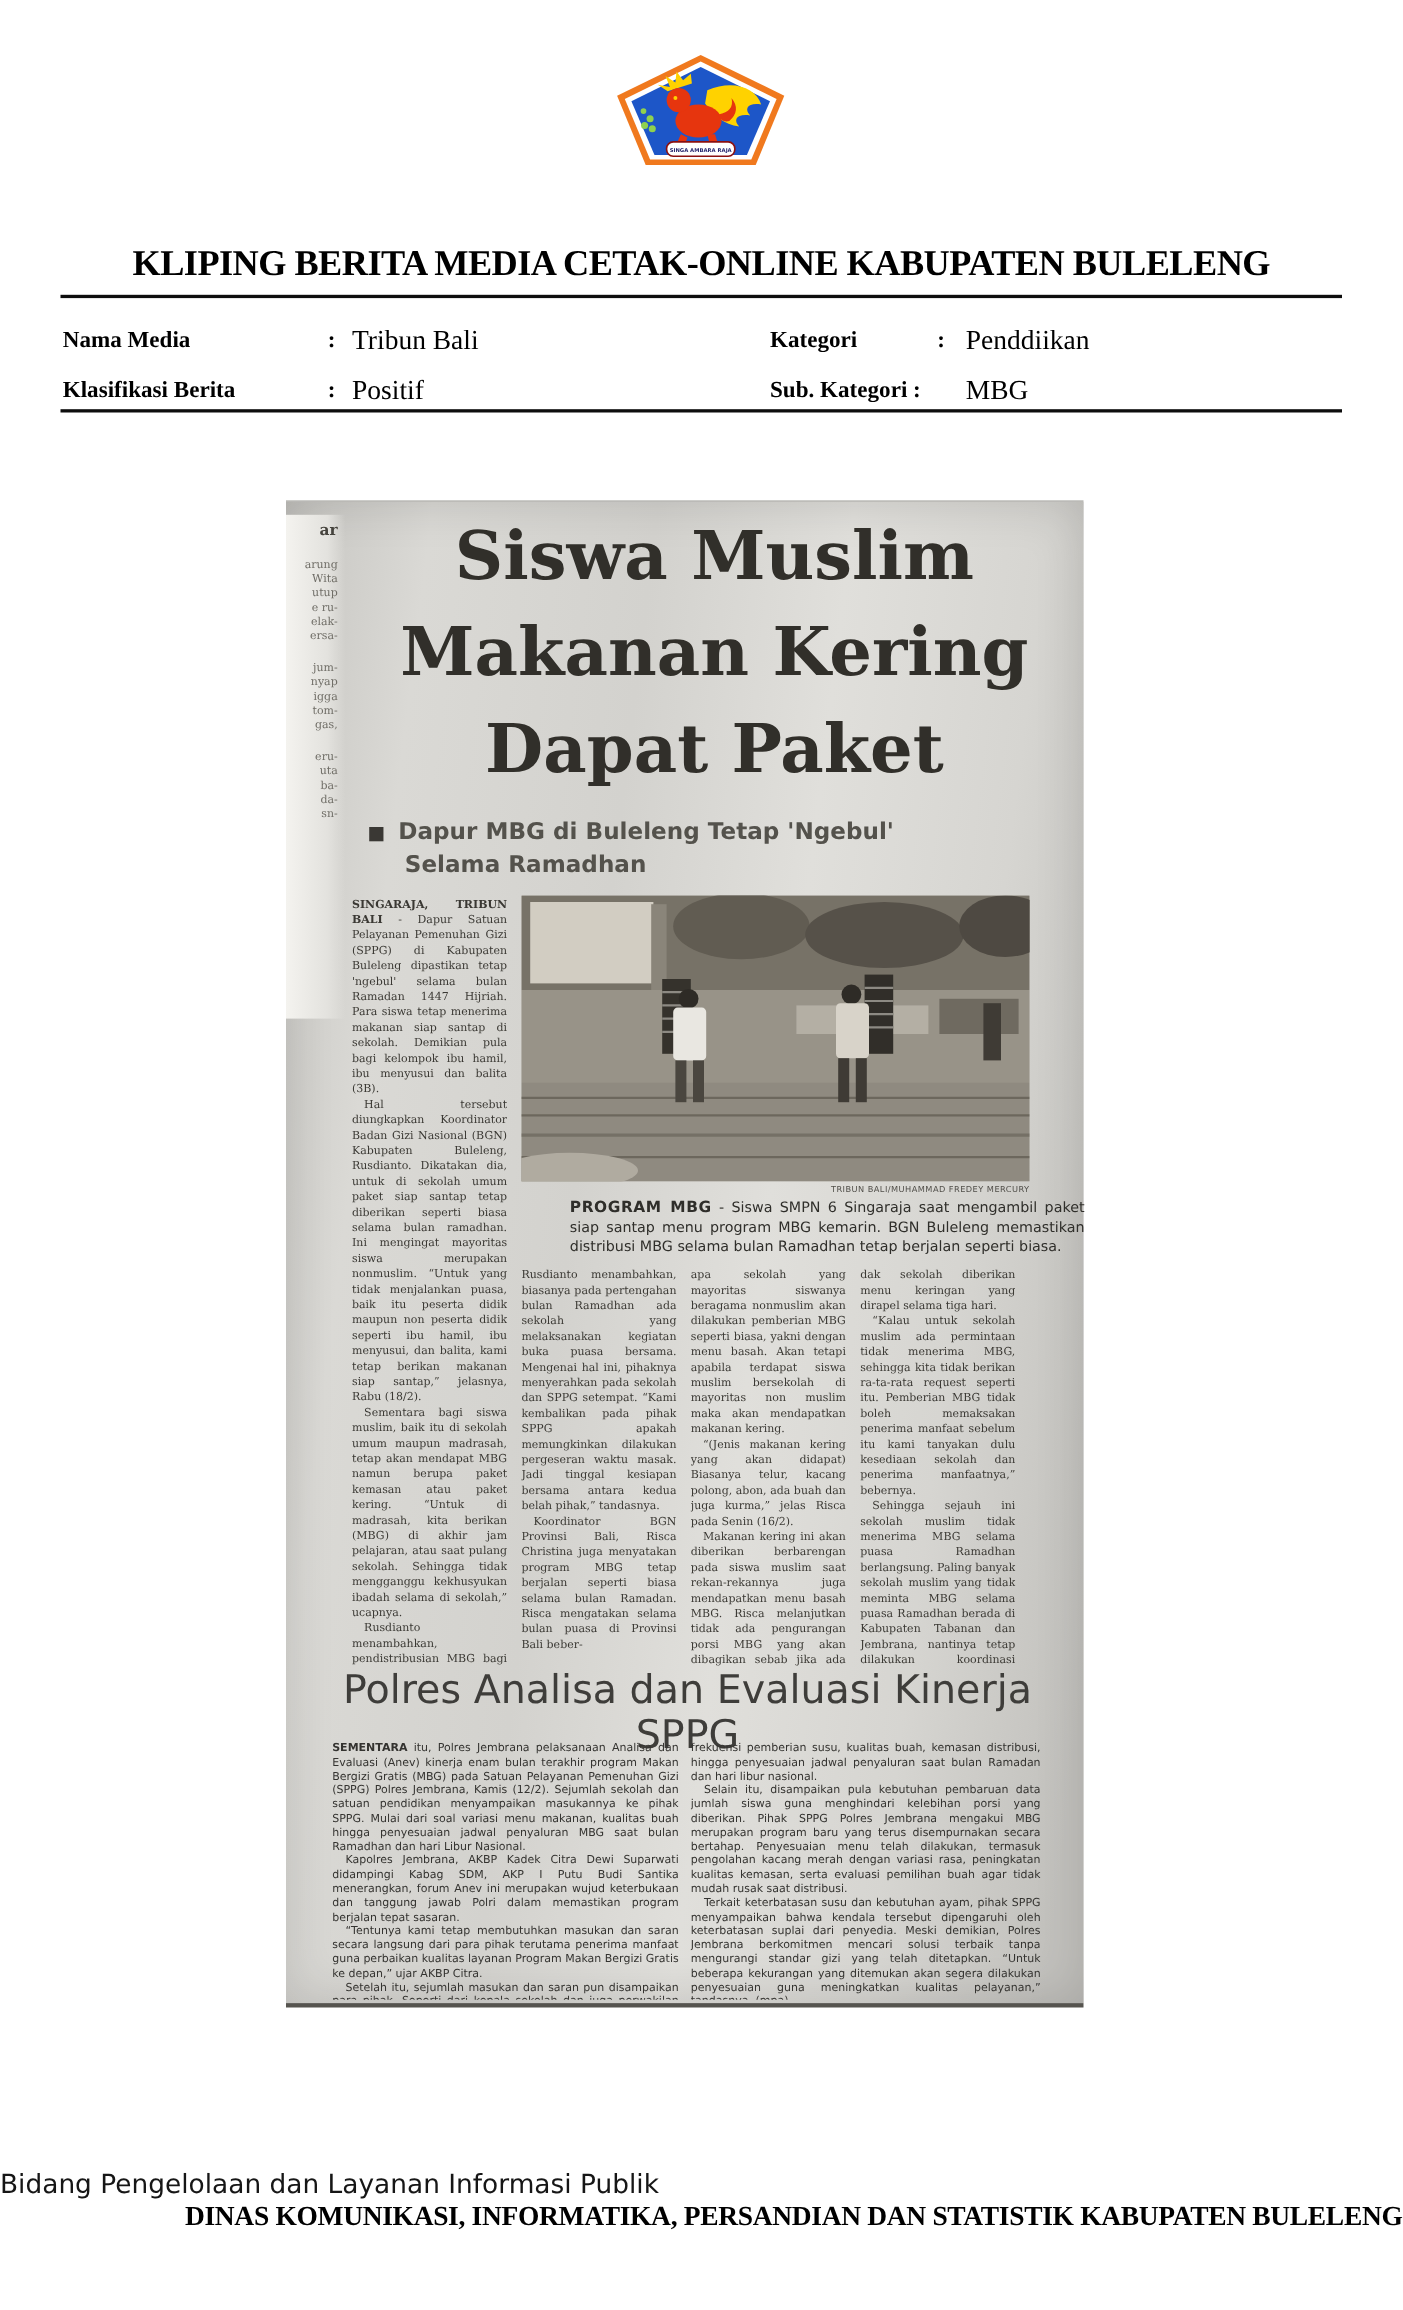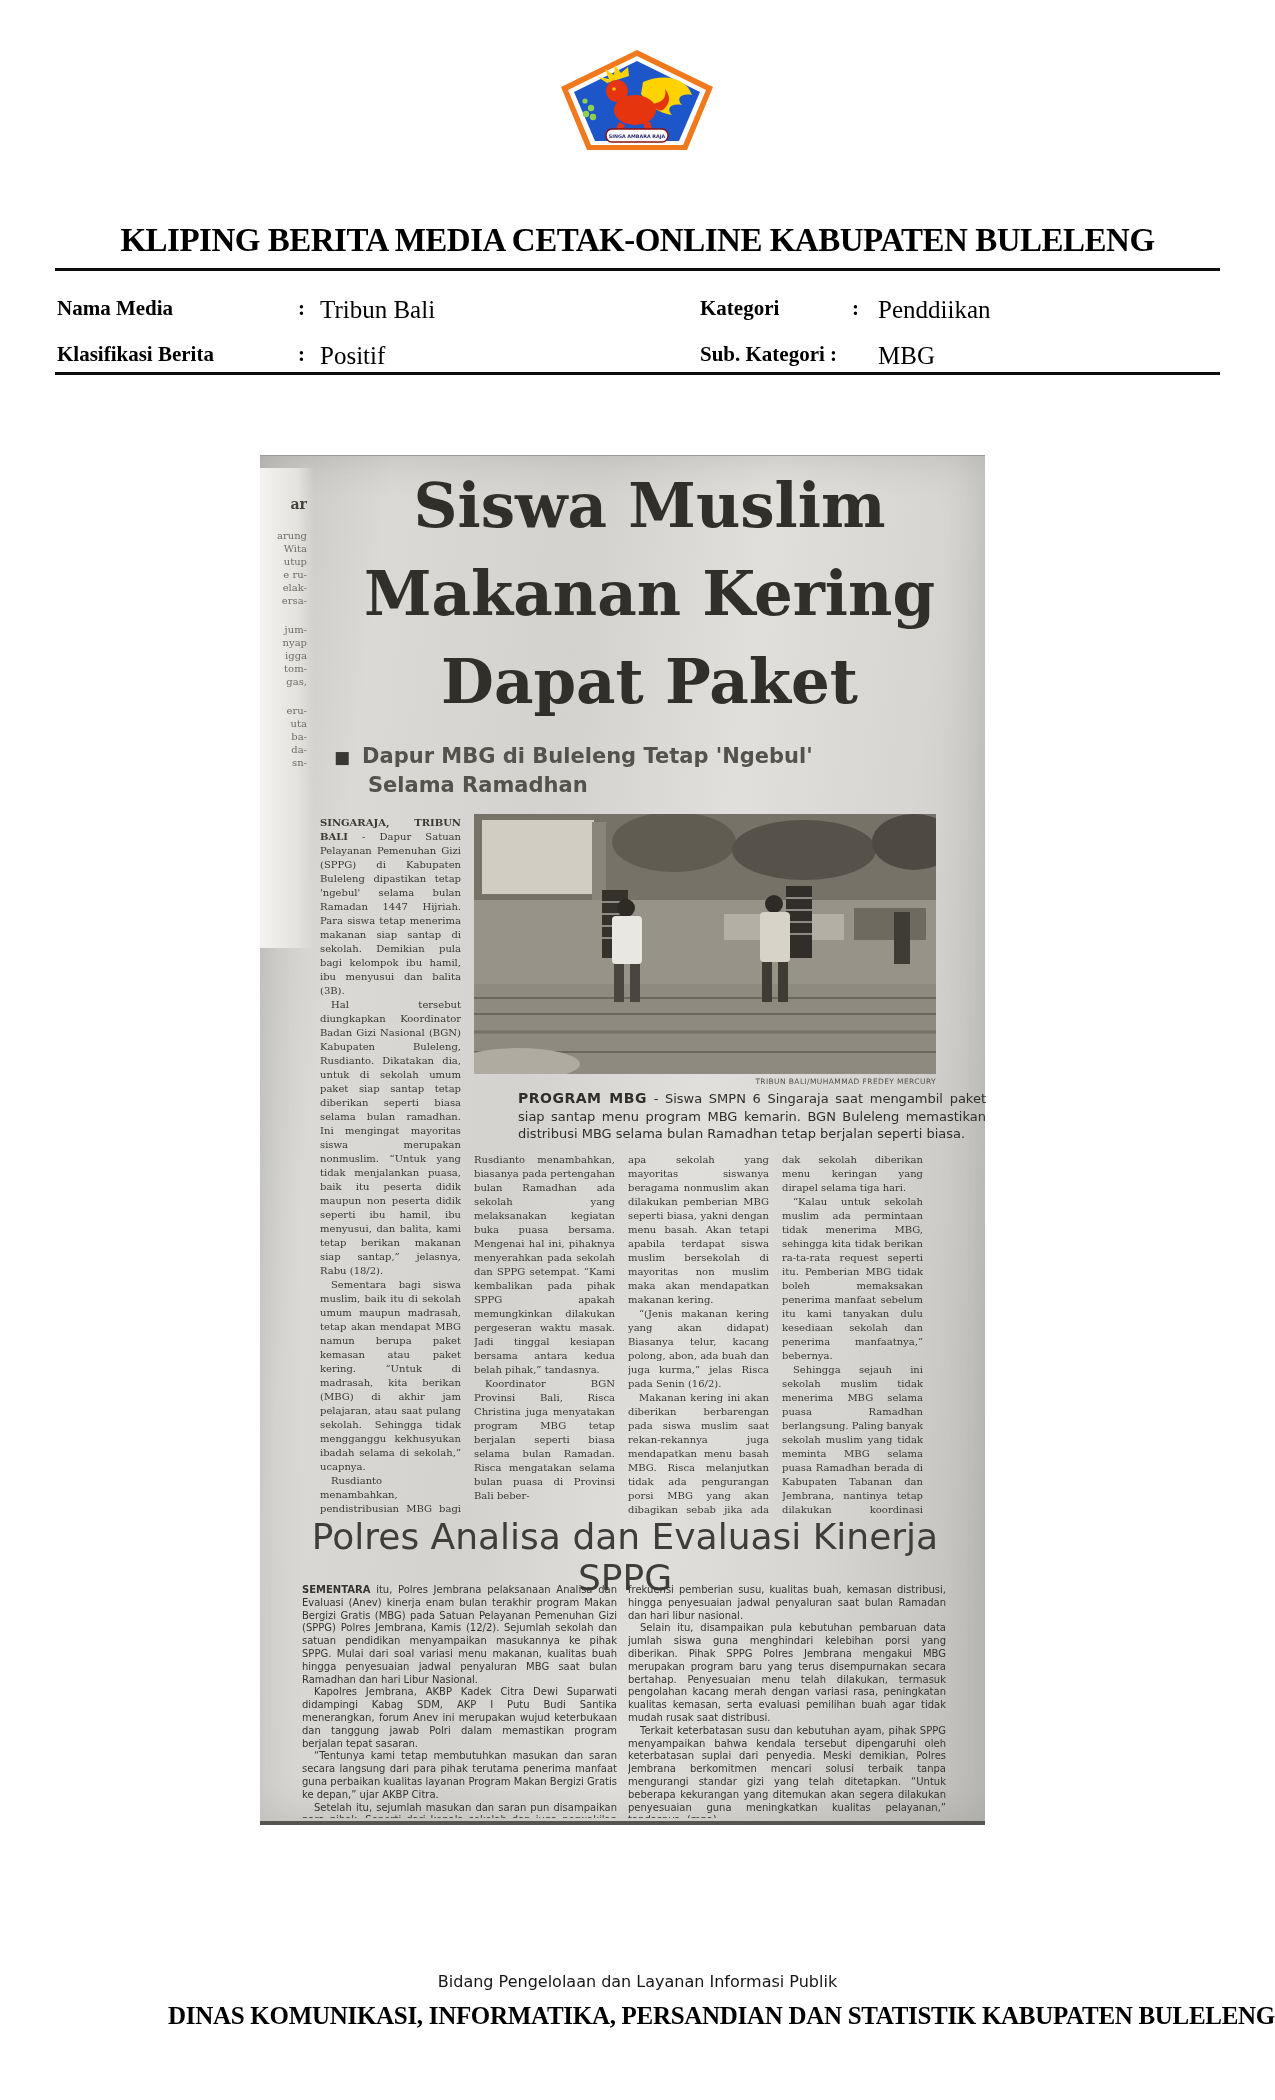--- a/index.html
+++ b/index.html
@@ -14,21 +14,21 @@
   #rule1{top:268px;} #rule2{top:372px;height:3px;}
   .meta-label{position:absolute;font-weight:bold;font-size:21px;}
   .meta-colon{position:absolute;font-weight:bold;font-size:21px;}
   .meta-value{position:absolute;font-size:25px;}
 
   
   .clipping{position:absolute;left:260px;top:455px;width:725px;height:1365px;
       background:linear-gradient(97deg,#c6c5c1 0%,#dad9d5 15%,#d3d2ce 38%,#e0dfdb 58%,#d6d5d1 78%,#c2c1bd 96%);
       box-shadow:inset 0 0 45px rgba(0,0,0,0.14);
       border-top:1px solid #9a9994;border-bottom:4px solid #56544f;}
-  .fragstrip{position:absolute;left:0;top:12px;width:54px;height:450px;padding-top:30px;
+  .fragstrip{position:absolute;left:0;top:12px;width:54px;height:450px;padding-top:8px;
       background:linear-gradient(90deg,#f4f3ef 0%,#e3e2de 70%,rgba(227,226,222,0) 100%);
       font-family:"DejaVu Serif",serif;font-size:10px;line-height:13px;color:#6f6d66;text-align:right;}
   .frag{padding-right:7px;}
   .frag.big{font-size:14px;font-weight:bold;color:#45433d;margin-bottom:18px;}
   .frag.gap{margin-top:16px;}
 
   .headline{position:absolute;left:62px;top:6px;width:655px;text-align:center;
       font-family:"DejaVu Serif",serif;font-weight:bold;font-size:61px;line-height:88px;color:#312f2a;}
   .subhead{position:absolute;left:74px;top:286px;width:500px;
       font-family:"DejaVu Sans",sans-serif;font-weight:bold;font-size:21px;line-height:28px;
@@ -56,22 +56,22 @@
   .headline2{position:absolute;left:40px;top:1060px;width:650px;text-align:center;
       font-family:"DejaVu Sans",sans-serif;font-size:36px;font-weight:normal;color:#3e3d3a;}
   .a2col{position:absolute;font-family:"DejaVu Sans",sans-serif;font-size:10px;line-height:12.8px;
       text-align:justify;color:#343330;overflow:hidden;}
   .a2col p{margin:0;}
   .a2col p + p{text-indent:12px;}
   #a2col1{left:42px;top:1128px;width:315px;height:234px;}
   #a2col2{left:368px;top:1128px;width:318px;height:234px;}
 
   
-  .footer1{position:absolute;left:0;top:1972px;width:1275px;text-align:center;
-      font-family:"DejaVu Sans",sans-serif;font-size:16px;color:#161616;}
+  .footer1{position:absolute;left:0;top:1972px;width:1275px;text-align:left;
+      font-family:"DejaVu Sans",sans-serif;font-size:24px;color:#161616;}
   .footer2{position:absolute;left:0;top:2002px;width:1275px;text-align:right;
       font-family:"Liberation Serif",serif;font-weight:bold;font-size:25px;letter-spacing:-0.3px;color:#000;}
 </style>
 </head>
 <body>
 
 <div class="logo">
   <svg width="162" height="100" viewBox="0 0 160 100">
     <polygon points="80,0 156,37 130,100 30,100 4,37" fill="#f0791e"></polygon>
     <polygon points="80,6 149,40 126,95 34,95 11,40" fill="#ffffff"></polygon>

